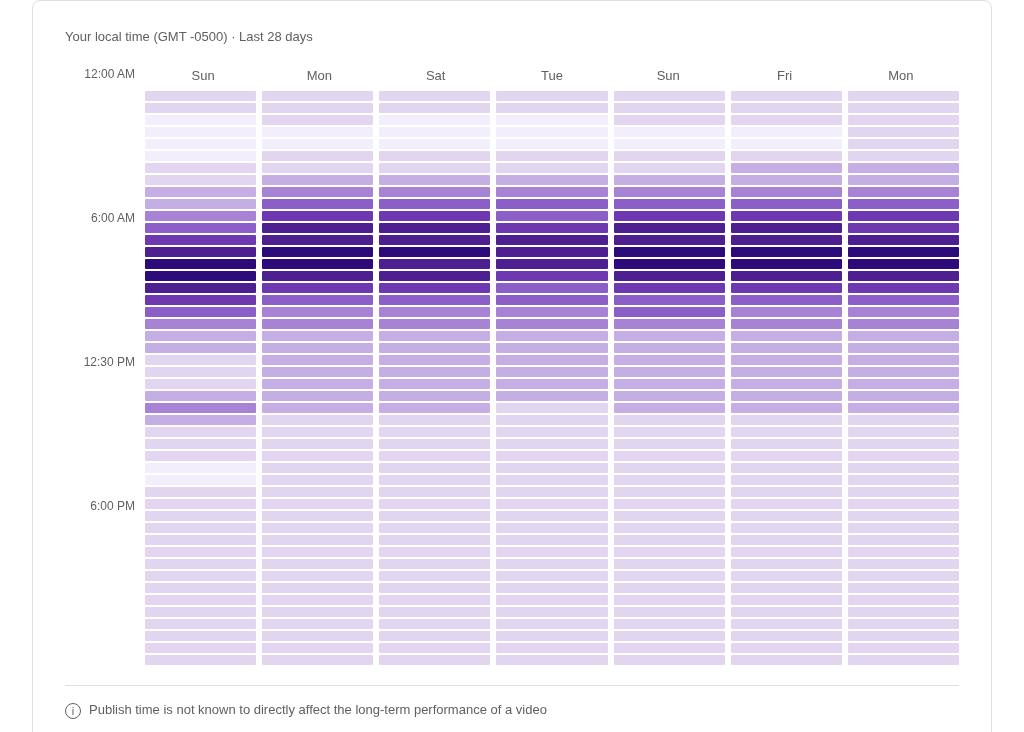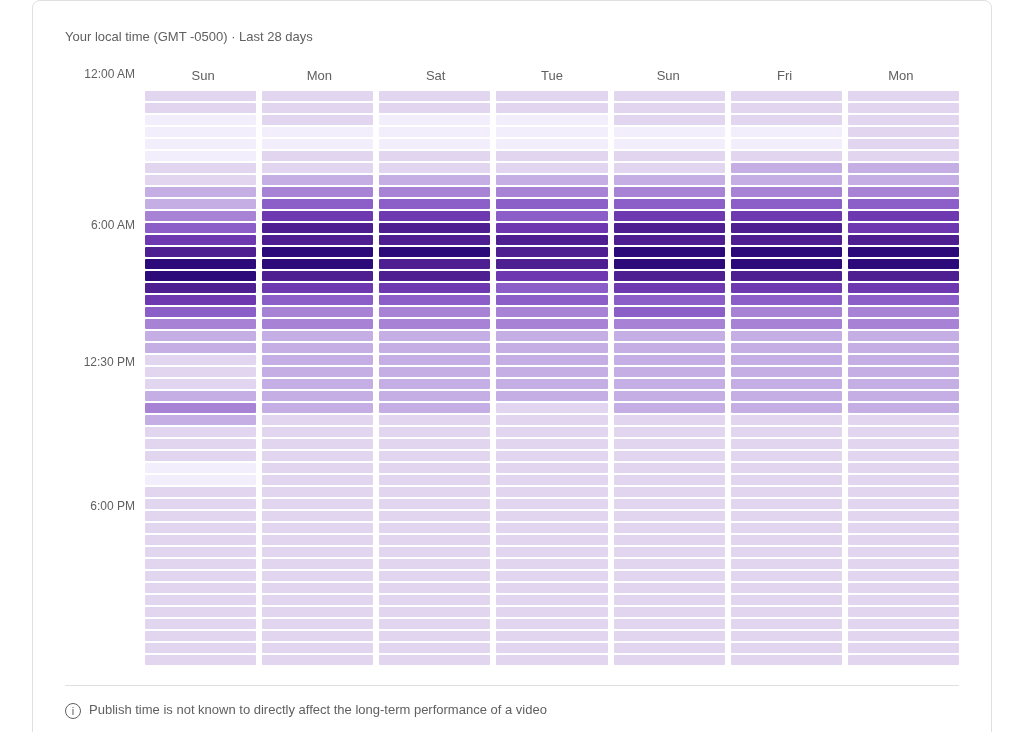--- a/index.html
+++ b/index.html
@@ -113,21 +113,21 @@
 </head>
 <body>
 
 <div class="card">
   <div class="subtitle">Your local time (GMT -0500) · Last 28 days</div>
 
   <div class="chart-container">
     <div class="y-axis" style="position: relative; height: 574px; padding: 0px;">
 
     <div class="y-label" style="position: absolute; top: 0px; width: 100%;">12:00 AM</div>
-        <div class="y-label" style="position: absolute; top: 151px; width: 100%;">6:00 AM</div>
+        <div class="y-label" style="position: absolute; top: 144px; width: 100%;">6:00 AM</div>
         <div class="y-label" style="position: absolute; top: 288px; width: 100%;">12:30 PM</div>
         <div class="y-label" style="position: absolute; top: 432px; width: 100%;">6:00 PM</div>
       </div>
     <div class="grid-area">
       <div class="day-headers">
 
       <div class="day-header">Sun</div>
           <div class="day-header">Mon</div>
           <div class="day-header">Sat</div>
           <div class="day-header">Tue</div>

